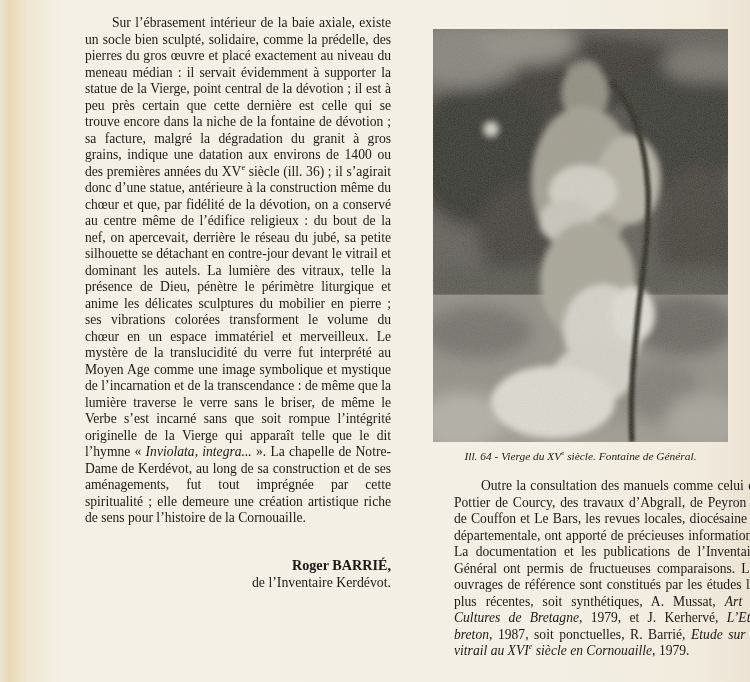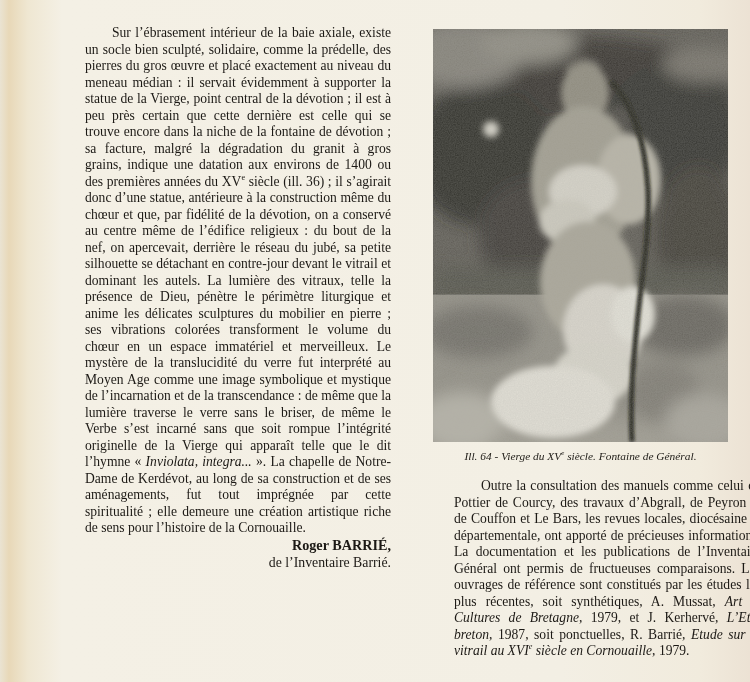--- a/index.html
+++ b/index.html
@@ -10,22 +10,22 @@
       #f3efe4 560px,#f1ebdd 700px,#ece2d4 750px);
     font-family:"Liberation Serif","DejaVu Serif",serif;
     color:#1c1915;
   }
   .bodytext{
     font-size:13.6px;line-height:16.5px;text-align:justify;
     color:#1c1915;hyphens:auto;
   }
   .bodytext.indent{text-indent:27px;}
   sup{font-size:0.6em;line-height:0;}
-  .left-col{position:absolute;left:85px;top:25px;width:306px;}
-  .signature{text-align:right;line-height:17px;font-size:13.8px;}
+  .left-col{position:absolute;left:85px;top:15px;width:306px;}
+  .signature{margin-top:30px;text-align:right;line-height:17px;font-size:13.8px;}
   .signature .sig-name{font-weight:bold;font-size:14.2px;}
   .figure{position:absolute;left:433px;top:29px;width:295px;height:413px;background:#55524b;}
   .figure svg{display:block;width:100%;height:100%;}
   .caption{
     position:absolute;left:428px;top:449px;width:305px;
     text-align:center;font-style:italic;font-size:11.4px;line-height:14px;color:#24211c;
   }
   .right-col{position:absolute;left:454px;top:478px;width:307px;}
   .page-number{
     position:absolute;left:382px;top:686px;width:42px;
@@ -34,21 +34,21 @@
 </style>
 </head>
 <body>
 
 <div class="page">
 
   <div class="left-col">
     <div class="bodytext indent"><span>Sur l’ébrasement intérieur de la baie axiale, existe un socle bien sculpté, solidaire, comme la prédelle, des pierres du gros œuvre et placé exactement au niveau du meneau médian&nbsp;: il servait évidemment à supporter la statue de la Vierge, point central de la dévotion&nbsp;; il est à peu près certain que cette dernière est celle qui se trouve encore dans la niche de la fontaine de dévotion&nbsp;; sa facture, malgré la dégradation du granit à gros grains, indique une datation aux environs de 1400 ou des premières années du XV</span><sup>e</sup><span> siècle (ill. 36)&nbsp;; il s’agirait donc d’une statue, antérieure à la construction même du chœur et que, par fidélité de la dévotion, on a conservé au centre même de l’édifice religieux&nbsp;: du bout de la nef, on apercevait, derrière le réseau du jubé, sa petite silhouette se détachant en contre-jour devant le vitrail et dominant les autels. La lumière des vitraux, telle la présence de Dieu, pénètre le périmètre liturgique et anime les délicates sculptures du mobilier en pierre&nbsp;; ses vibrations colorées transforment le volume du chœur en un espace immatériel et merveilleux. Le mystère de la translucidité du verre fut interprété au Moyen Age comme une image symbolique et mystique de l’incarnation et de la transcendance&nbsp;: de même que la lumière traverse le verre sans le briser, de même le Verbe s’est incarné sans que soit rompue l’intégrité originelle de la Vierge qui apparaît telle que le dit l’hymne «&nbsp;</span><span style="font-style: italic;">Inviolata, integra...</span><span>&nbsp;». La chapelle de Notre-Dame de Kerdévot, au long de sa construction et de ses aménagements, fut tout imprégnée par cette spiritualité&nbsp;; elle demeure une création artistique riche de sens pour l’histoire de la Cornouaille.</span></div>
     <div class="signature">
       <div class="sig-name">Roger BARRIÉ,</div>
-      <div>de l’Inventaire Barrié.</div>
+      <div>de l’Inventaire Kerdévot.</div>
     </div>
   </div>
 
   <div class="figure">
     <svg viewBox="0 0 295 412" preserveAspectRatio="none">
       <defs>
         <filter id="soft" x="-40%" y="-40%" width="180%" height="180%">
           <feGaussianBlur stdDeviation="8"></feGaussianBlur>
         </filter>
         <filter id="soft2" x="-40%" y="-40%" width="180%" height="180%">

